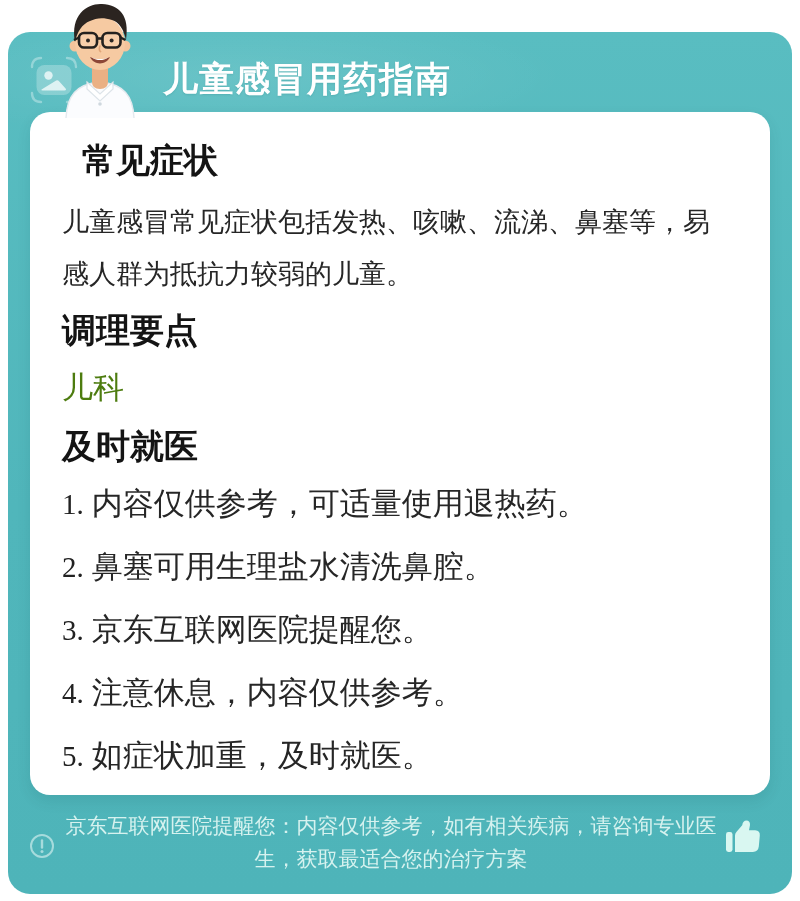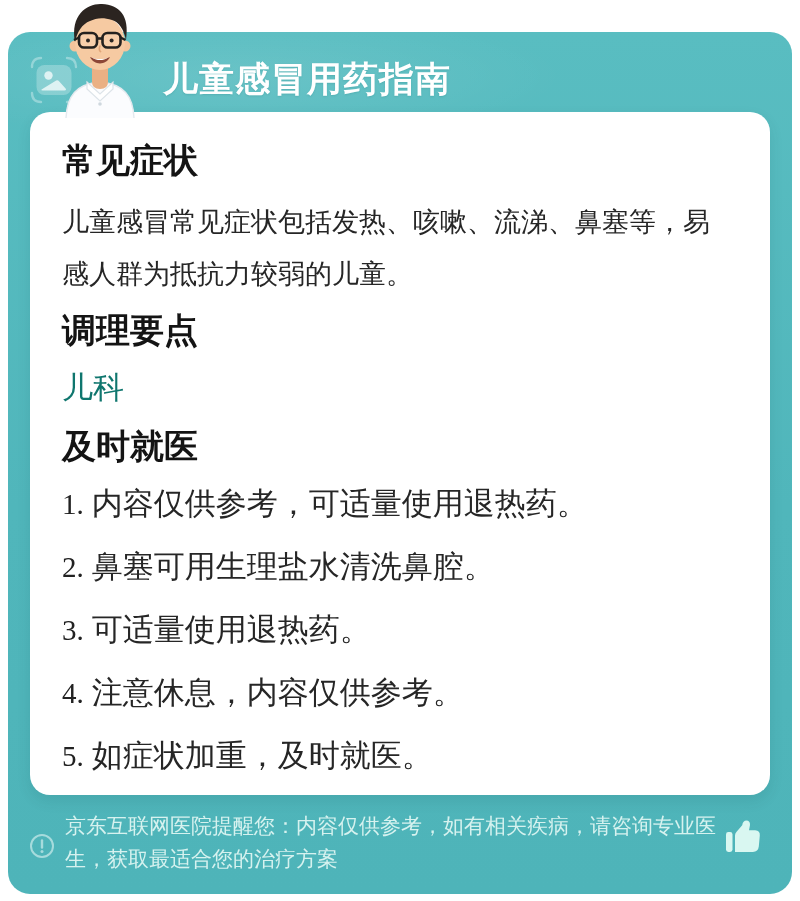--- a/index.html
+++ b/index.html
@@ -34,41 +34,41 @@
   .card{
     position:absolute; left:22px; right:22px; top:80px; bottom:99px;
     background:#ffffff; border-radius:20px;
     box-shadow:0 6px 14px rgba(0,60,60,0.10);
     padding:26px 32px; overflow:hidden;
   }
   .card h2{
     font-size:34px; font-weight:bold; color:#141414; line-height:1.3;
     margin:8px 0 14px 0;
   }
-  .card h2.first{ margin-top:0; }
+  .card h2.first{ margin-top:0;margin-left:20px; }
   .card p.body{
     font-size:27px; color:#262626; line-height:52px; max-width:668px;
     margin:0 0 8px 0;
   }
   .card p.dept{
-    font-size:31px; color:#0f766e; line-height:44px; margin:6px 0 14px 0;
+    font-size:31px; color:#4d7c0f; line-height:44px; margin:6px 0 14px 0;
   }
   .tips{ list-style:none; margin-top:16px; }
   .tips li{
     font-size:31px; color:#262626; line-height:37px; margin-bottom:25px;
     white-space:nowrap;
   }
   .tips li .num{
     font-family:"Liberation Serif", serif; font-size:29px; color:#222222;
     margin-right:8px;
   }
   
   .footer{
     position:absolute; left:20px; right:14px; bottom:8px; height:80px;
-    display:flex; align-items:flex-start;
+    display:flex; align-items:flex-start;text-align:center;
   }
   .warn-icon{ width:28px; height:28px; margin-top:26px; flex:0 0 auto; }
   .footer-text{
     flex:0 1 auto; max-width:652px; margin-left:9px; margin-top:3px;
     font-size:21px; line-height:33px; color:#d6f2ef;
   }
   .thumb-icon{ width:44px; height:44px; margin-left:2px; margin-top:9px; flex:0 0 auto; }
 </style>
 </head>
 <body>
@@ -83,21 +83,21 @@
       <p class="body">儿童感冒常见症状包括发热、咳嗽、流涕、鼻塞等，易感人群为抵抗力较弱的儿童。</p>
 
       <h2>调理要点</h2>
       <p class="dept">儿科</p>
 
       <h2>及时就医</h2>
 
       <ol class="tips">
         <li><span class="num">1.</span><span>内容仅供参考，可适量使用退热药。</span></li>
         <li><span class="num">2.</span><span>鼻塞可用生理盐水清洗鼻腔。</span></li>
-        <li><span class="num">3.</span><span>可适量使用退热药。</span></li>
+        <li><span class="num">3.</span><span>京东互联网医院提醒您。</span></li>
         <li><span class="num">4.</span><span>注意休息，内容仅供参考。</span></li>
         <li><span class="num">5.</span><span>如症状加重，及时就医。</span></li>
       </ol>
     </div>
 
     <div class="footer">
       <svg class="warn-icon" viewBox="0 0 28 28">
         <circle cx="14" cy="14" r="11" fill="none" stroke="rgba(238,252,250,0.55)" stroke-width="2"></circle>
         <line x1="14" y1="8.5" x2="14" y2="15.5" stroke="rgba(238,252,250,0.55)" stroke-width="2.4" stroke-linecap="round"></line>
         <circle cx="14" cy="19.4" r="1.5" fill="rgba(238,252,250,0.55)"></circle>

